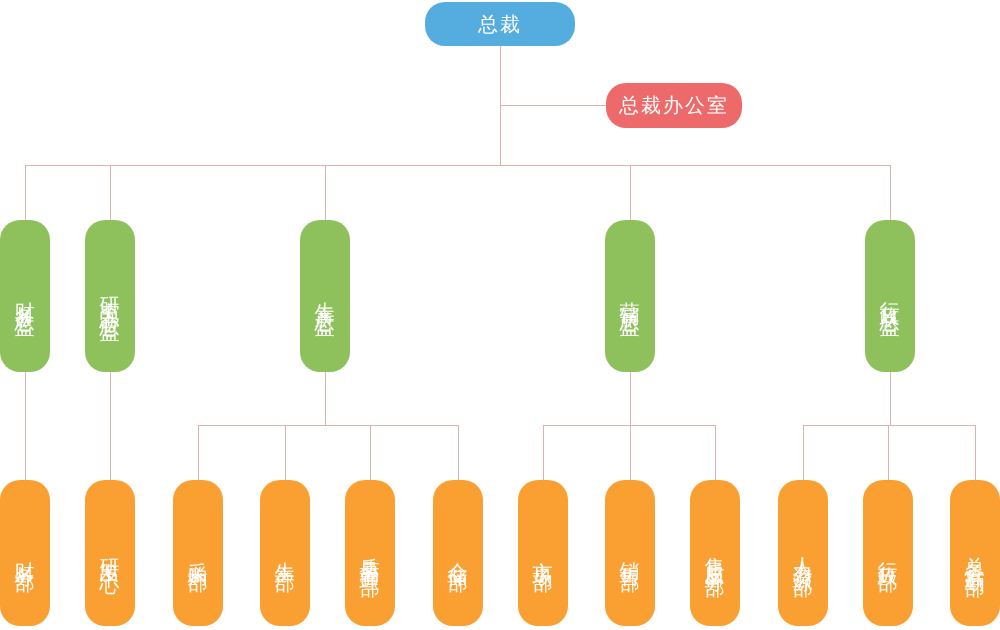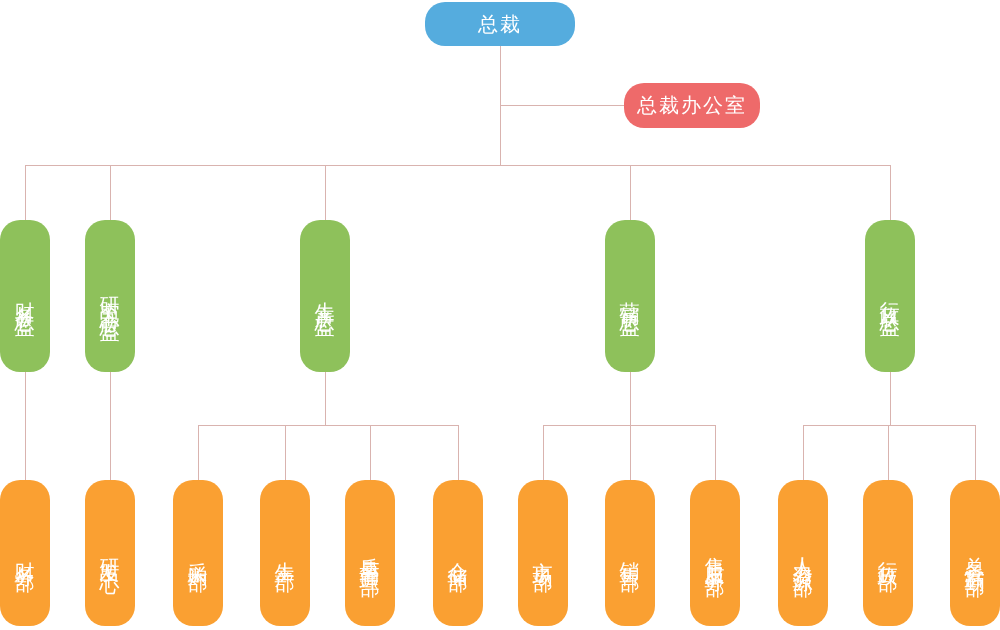--- a/index.html
+++ b/index.html
@@ -71,21 +71,21 @@
   <div class="line v" style="left:890px; top:370px; height:55px;"></div>
   <div class="line h" style="left:803px; top:425px; width:172px;"></div>
   <div class="line v" style="left:803px; top:425px; height:55px;"></div>
   <div class="line v" style="left:888px; top:425px; height:55px;"></div>
   <div class="line v" style="left:975px; top:425px; height:55px;"></div>
 
   <div class="node blue horiz" style="left:425px; top:2px; width:150px; height:44px;">
     <span>总裁</span>
   </div>
 
-  <div class="node red horiz" style="left:624px; top:83px; width:136px; height:45px;">
+  <div class="node red horiz" style="left:606px; top:83px; width:136px; height:45px;">
     <span>总裁办公室</span>
   </div>
 
   <div class="node green vert" style="left:0px; top:220px; width:50px; height:152px;">
     <span>财务总监</span>
   </div>
   <div class="node green vert" style="left:85px; top:220px; width:50px; height:152px;">
     <span>研究中心总监</span>
   </div>
   <div class="node green vert" style="left:300px; top:220px; width:50px; height:152px;">

